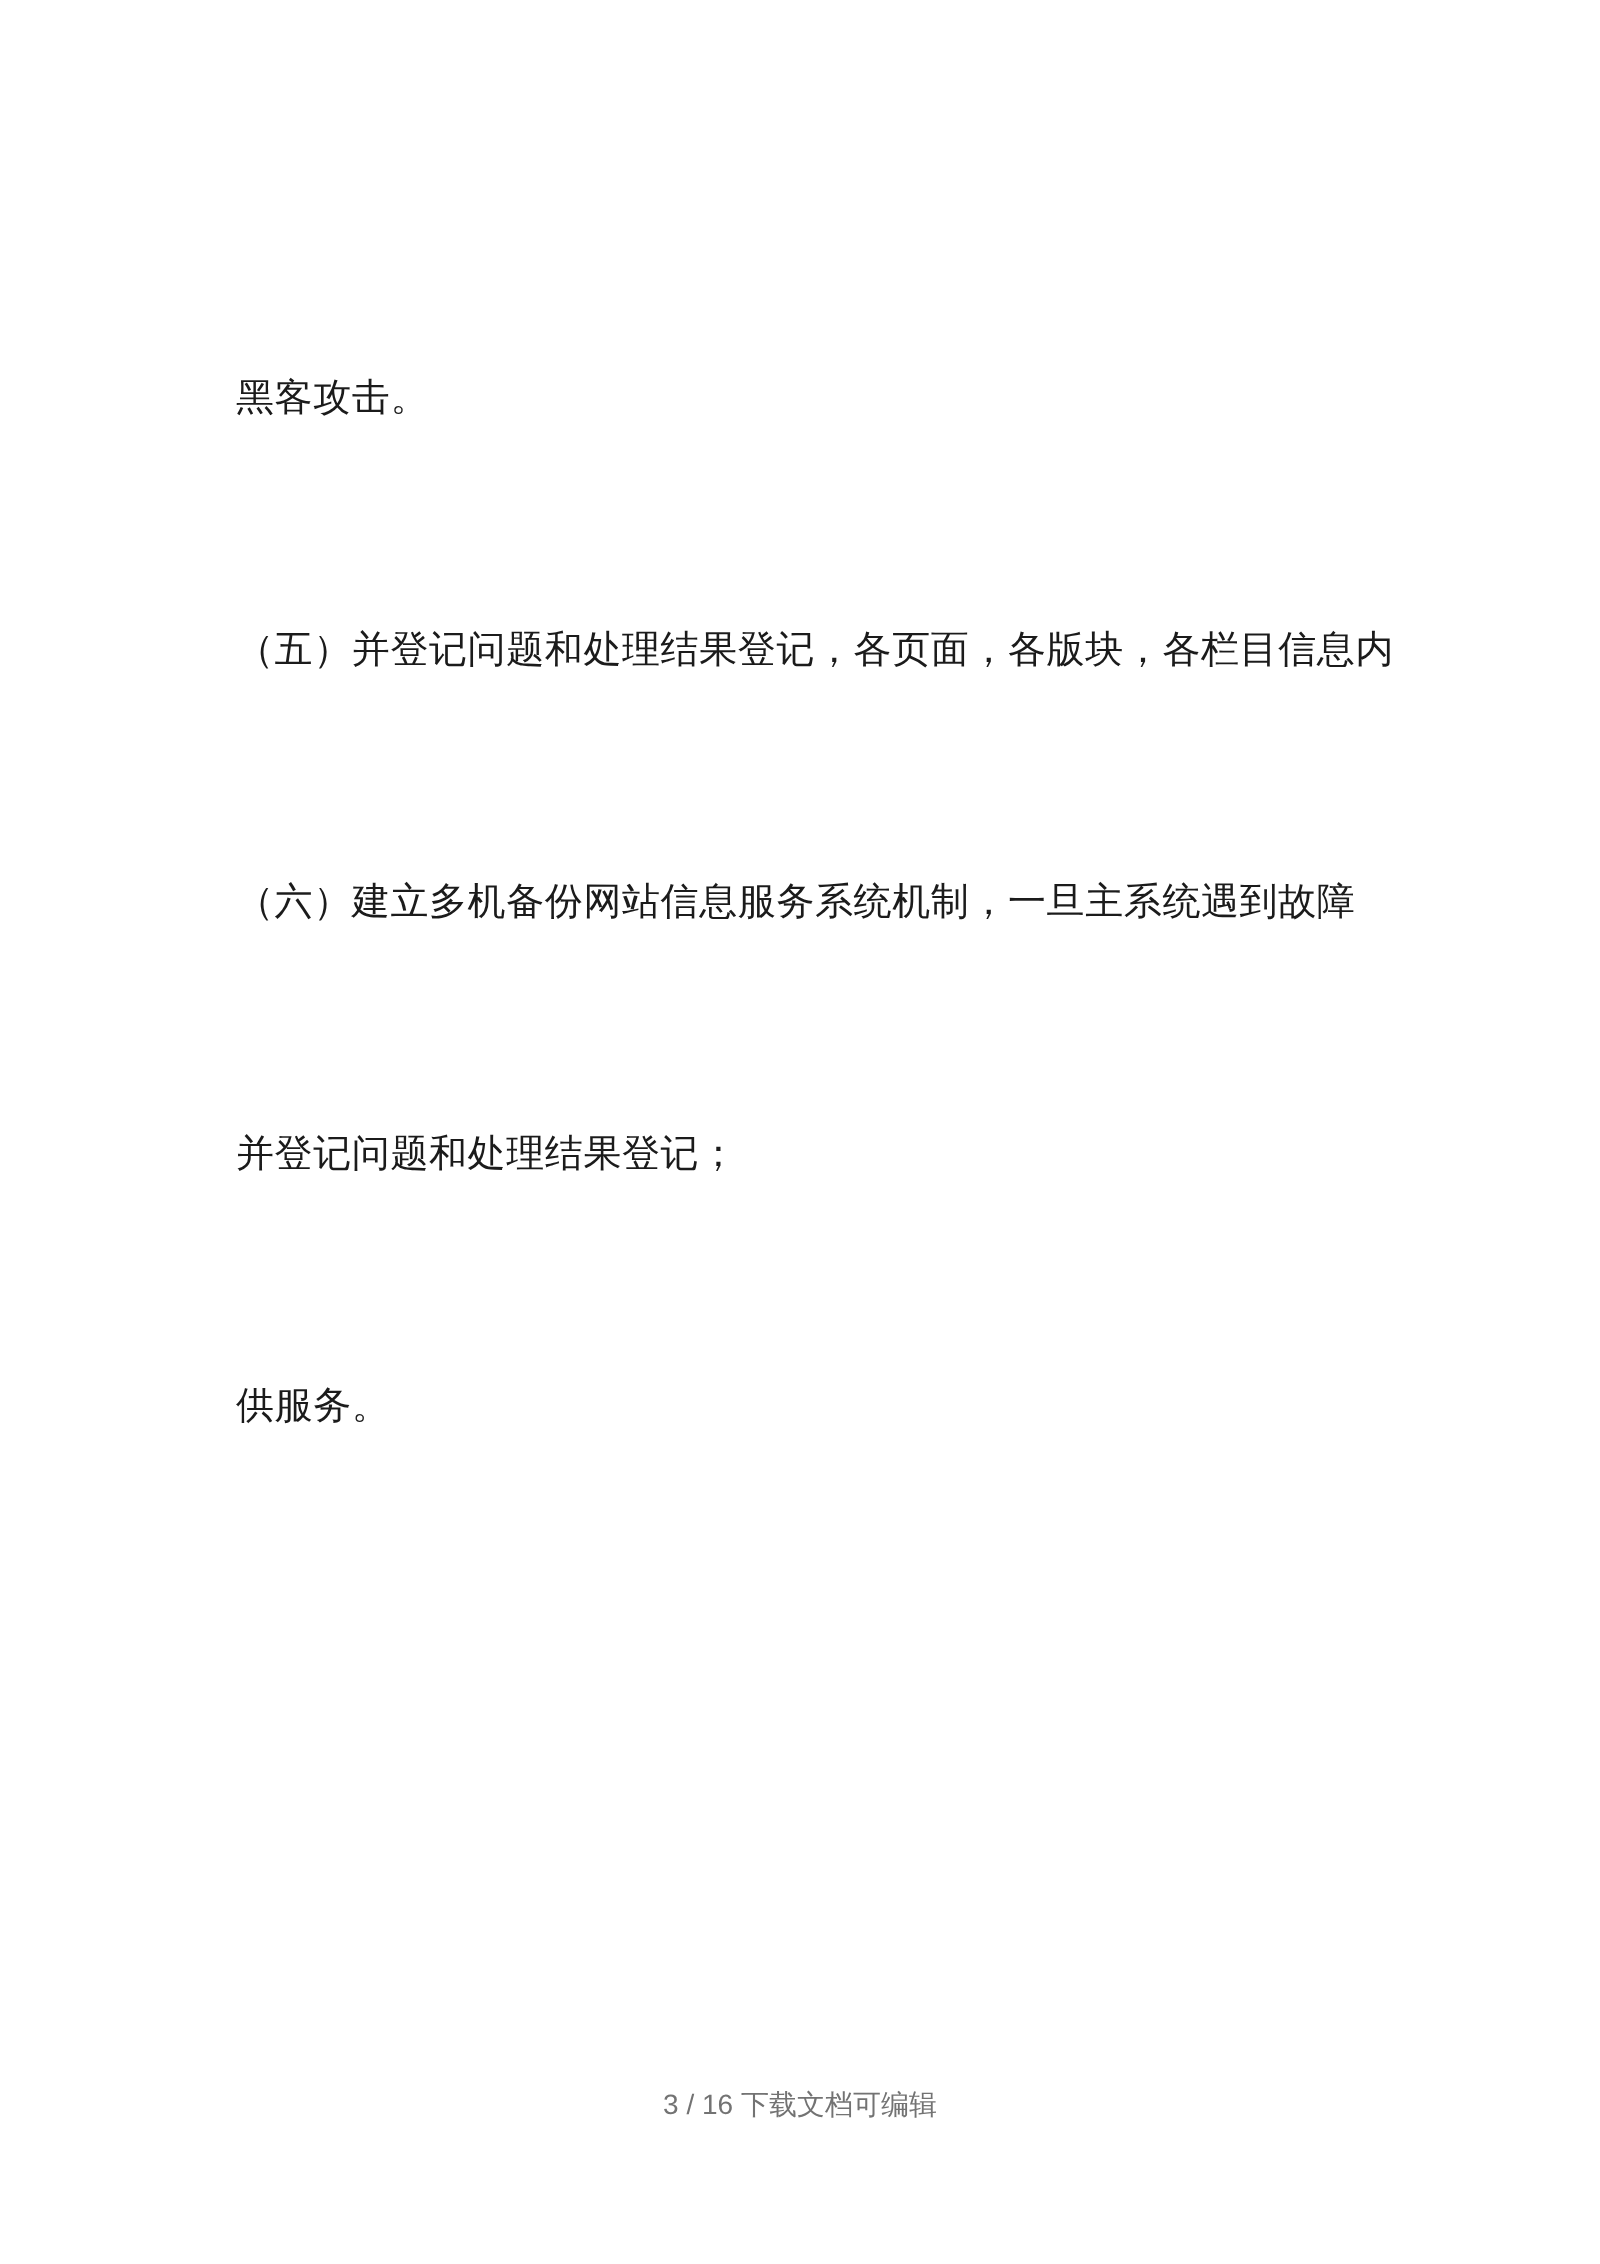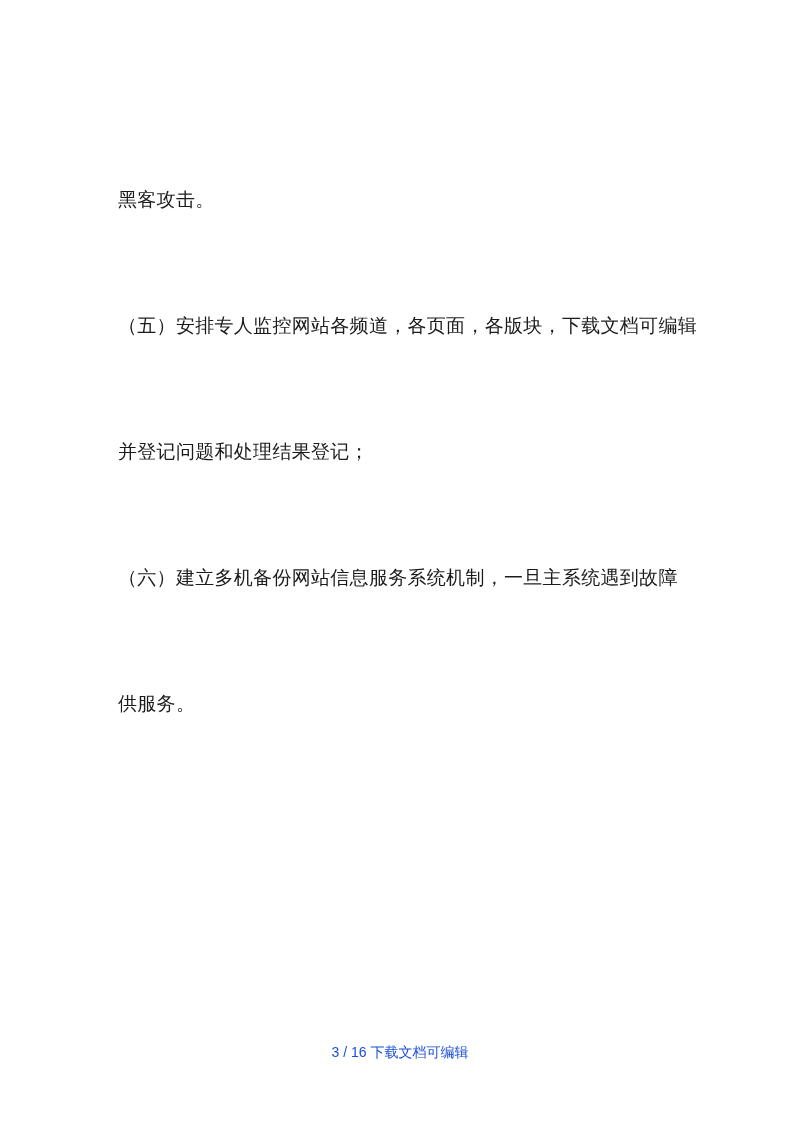--- a/index.html
+++ b/index.html
@@ -30,33 +30,33 @@
   }
   .doc-footer {
     position: absolute;
     left: 0;
     top: 1042px;
     width: 800px;
     text-align: center;
     font-family: "Liberation Sans", "DejaVu Sans", sans-serif;
     font-size: 14px;
     line-height: 20px;
-    color: #1d4ed8;
+    color: #737373;
   }
 </style>
 </head>
 <body>
 
 <div class="doc-page">
 
   <div class="doc-body">
     <div class="doc-line">黑客攻击。</div>
-    <div class="doc-line">（五）安排专人监控网站各频道，各页面，各版块，下载文档可编辑</div>
+    <div class="doc-line">（五）并登记问题和处理结果登记，各页面，各版块，各栏目信息内</div>
+    <div class="doc-line">（六）建立多机备份网站信息服务系统机制，一旦主系统遇到故障</div>
     <div class="doc-line">并登记问题和处理结果登记；</div>
-    <div class="doc-line">（六）建立多机备份网站信息服务系统机制，一旦主系统遇到故障</div>
     <div class="doc-line">供服务。</div>
     
     
     
     
     
     
     
     
     

